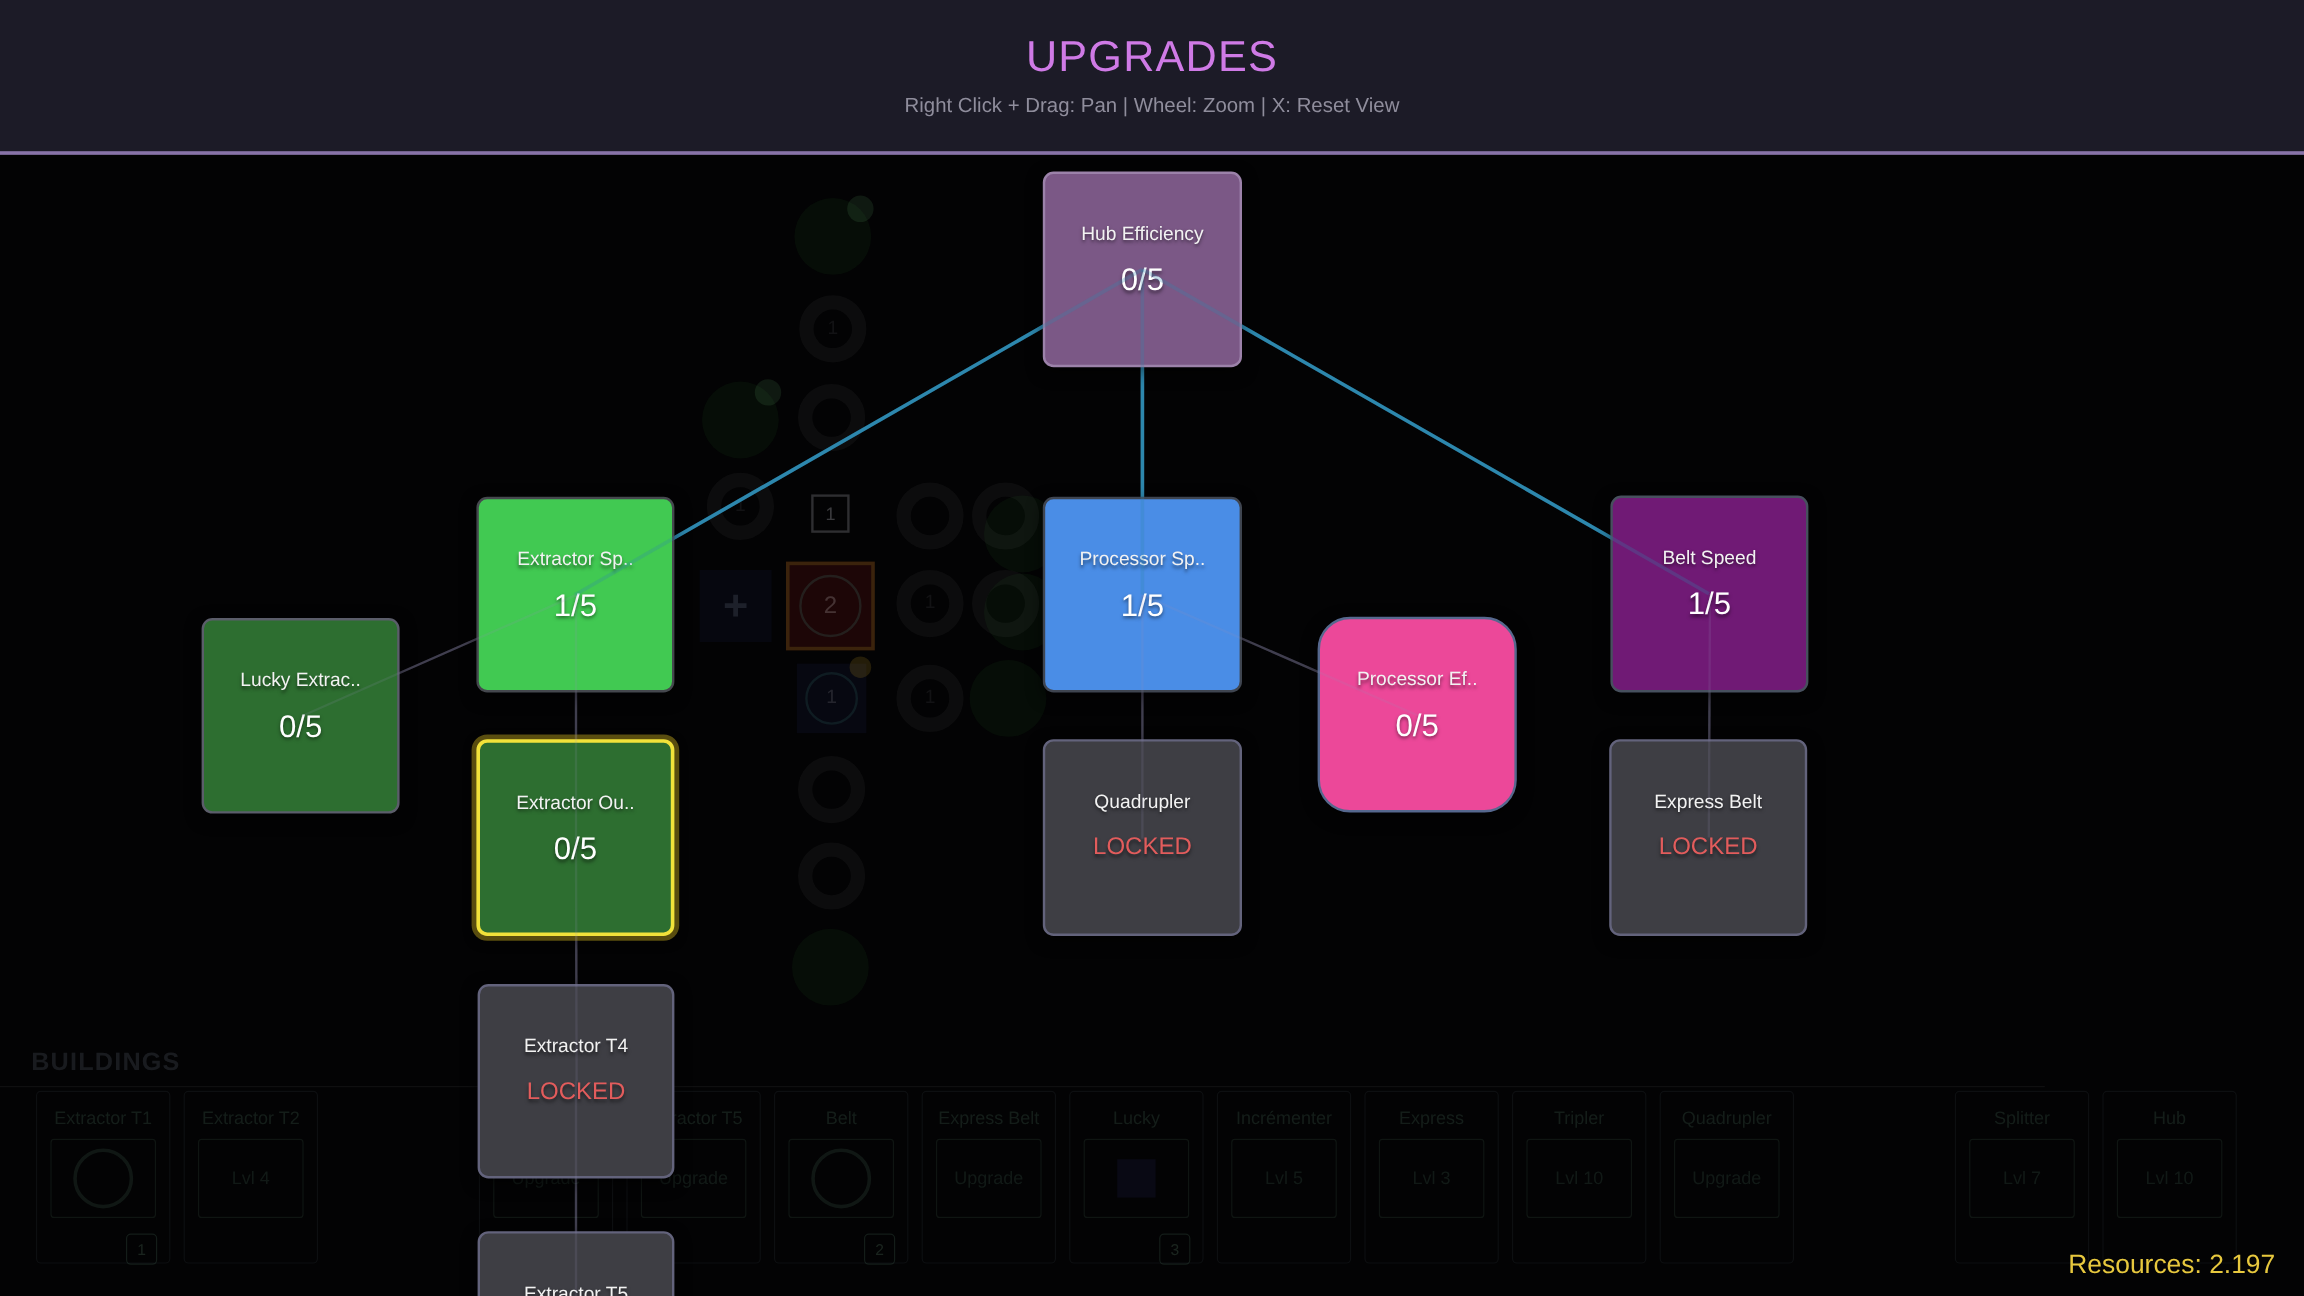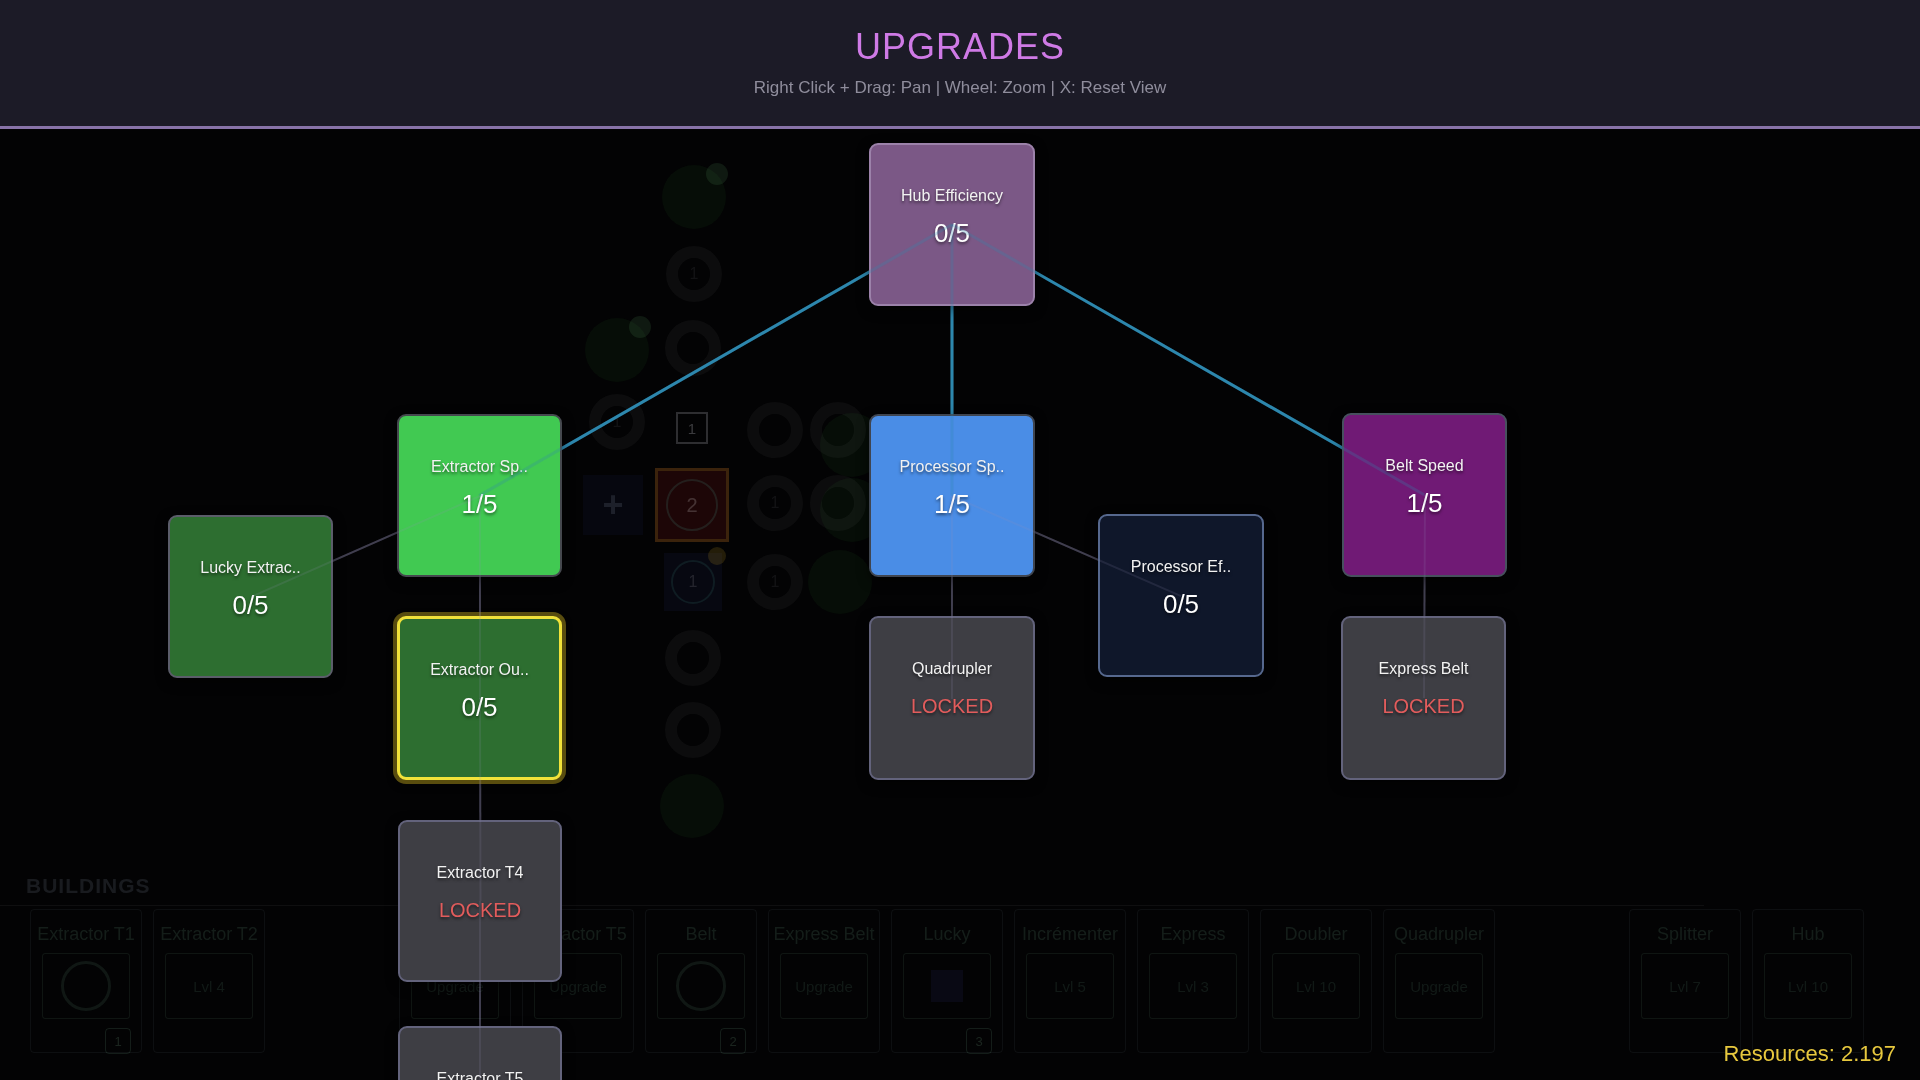--- a/index.html
+++ b/index.html
@@ -36,21 +36,21 @@
   .node .nname{margin-top:40px;font-size:16px;line-height:22px;color:#f2f2f2;
                text-shadow:0 2px 3px rgba(0,0,0,0.55);}
   .node .nval{margin-top:10px;font-size:26px;line-height:32px;color:#fff;
               text-shadow:0 2px 3px rgba(0,0,0,0.5);}
   .node .nval.locked-val{font-size:20px;color:#e25c5c;}
   .n-purple{background:#7b5886;border-color:#9c82aa;}
   .n-green-bright{background:#41c952;border-color:#45484e;}
   .n-blue-bright{background:#4a8de6;border-color:#3f4550;}
   .n-gold{background:#701a75;border-color:#47505e;}
   .n-green-dark{background:#2d6e30;border-color:#5b5d6a;}
-  .n-blue-dark{background:#0f172a;border-color:#56688e;}
+  .n-blue-dark{background:#ec4899;border-color:#56688e;border-radius:27px;}
   .n-locked{background:#3e3e44;border-color:#63637c;}
   .node.selected{border:3px solid #f1e23a;
         box-shadow:0 0 0 4px rgba(148,128,24,.6),0 3px 10px rgba(0,0,0,.5);}
 
   
   .piece{position:absolute;display:flex;align-items:center;justify-content:center;}
   .p-ring{width:56px;height:56px;border-radius:50%;border:12px solid rgba(190,190,205,0.05);
           box-sizing:border-box;color:rgba(200,200,215,0.08);font-size:16px;}
   .p-green{width:64px;height:64px;border-radius:50%;background:rgba(60,190,70,0.06);}
   .p-green .dot{position:absolute;right:-2px;top:-2px;width:22px;height:22px;border-radius:50%;
@@ -72,21 +72,21 @@
           box-sizing:border-box;color:rgba(225,225,230,0.25);font-size:15px;}
 
   
   #buildings-panel{position:absolute;left:0;top:872px;width:1664px;height:208px;padding-left:40px;}
   #buildings-title{position:absolute;left:26px;top:2px;font-size:21px;font-weight:bold;
           letter-spacing:1px;color:rgba(160,175,195,0.14);}
   #slots{position:absolute;left:0;top:33px;width:100%;height:150px;
          border-top:1px solid rgba(255,255,255,0.05);}
   .slot{position:absolute;top:3px;width:112px;height:144px;border-radius:4px;
         border:1px solid rgba(160,180,200,0.07);box-sizing:border-box;}
-  .slot .slabel{margin-top:14px;text-align:center;font-size:18px;color:rgba(140,210,170,0.13);
+  .slot .slabel{margin-top:14px;text-align:center;font-size:15px;color:rgba(140,210,170,0.13);
         white-space:nowrap;overflow:hidden;}
   .slot .sbox{margin:8px 11px 0 11px;height:64px;border:1px solid rgba(140,210,170,0.09);
         border-radius:3px;display:flex;align-items:center;justify-content:center;
         color:rgba(140,210,170,0.11);font-size:15px;}
   .slot .icon-circle{width:44px;height:44px;border-radius:50%;
         border:3px solid rgba(140,210,170,0.10);}
   .slot .icon-square{width:32px;height:32px;background:rgba(60,60,140,0.12);}
   .slot .sbadge{position:absolute;right:10px;top:118px;width:24px;height:24px;border-radius:4px;
         border:1px solid rgba(140,210,170,0.13);display:flex;align-items:center;justify-content:center;
         font-size:13px;color:rgba(160,230,180,0.15);}
@@ -187,21 +187,21 @@
           </div>
           <div class="slot" style="left: 1014px;">
             <div class="slabel">Incrémenter</div>
             <div class="sbox">Lvl 5</div>
           </div>
           <div class="slot" style="left: 1137px;">
             <div class="slabel">Express</div>
             <div class="sbox">Lvl 3</div>
           </div>
           <div class="slot" style="left: 1260px;">
-            <div class="slabel">Doubler</div>
+            <div class="slabel">Tripler</div>
             <div class="sbox">Lvl 10</div>
           </div>
           <div class="slot" style="left: 1383px;">
             <div class="slabel">Quadrupler</div>
             <div class="sbox">Upgrade</div>
           </div>
           <div class="slot" style="left: 1629px;">
             <div class="slabel">Splitter</div>
             <div class="sbox">Lvl 7</div>
           </div>

